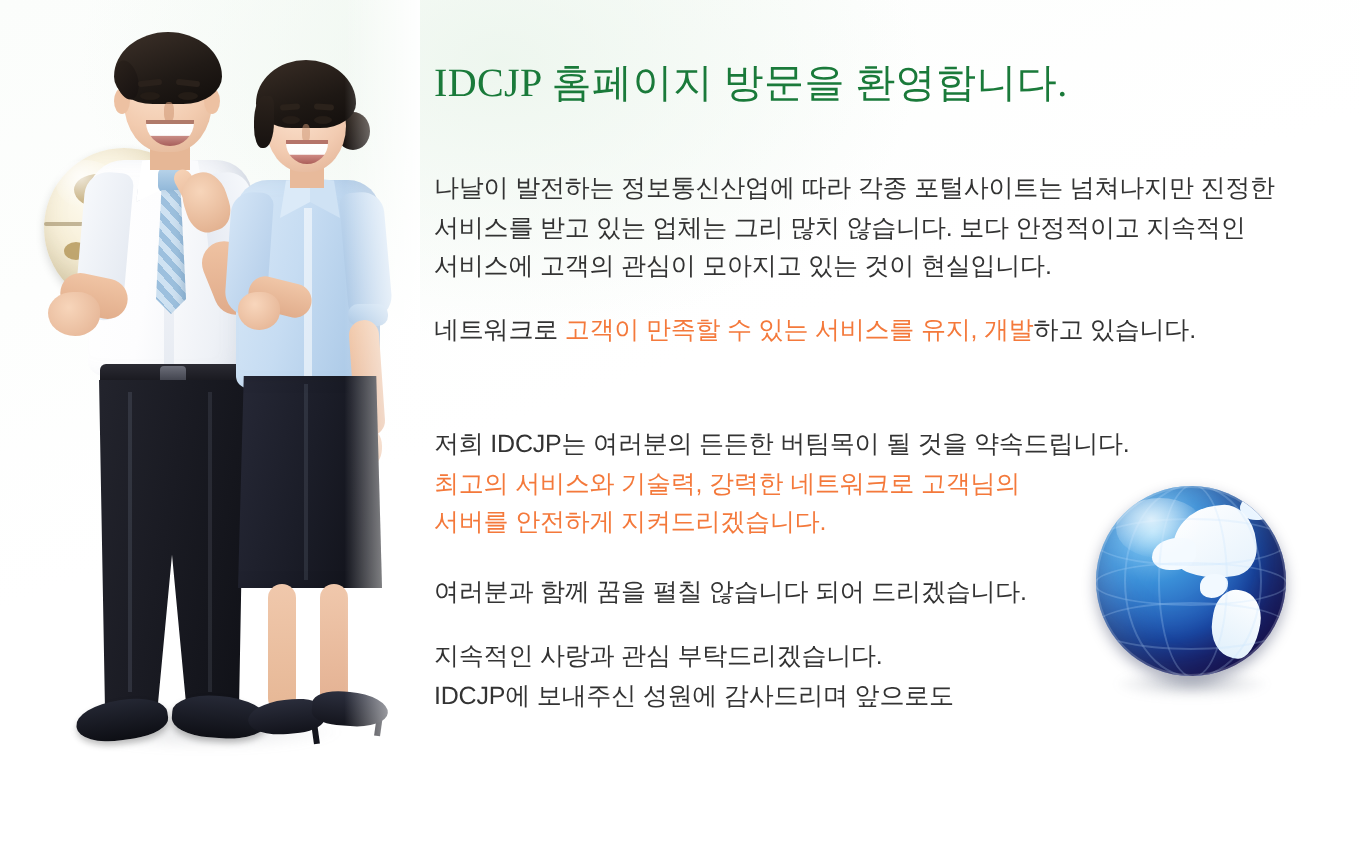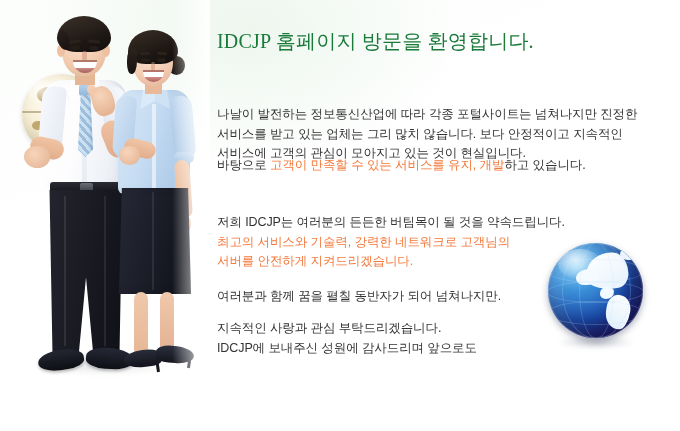--- a/index.html
+++ b/index.html
@@ -159,21 +159,21 @@
   .w-spikeL{left:156px;top:358px;width:3px;height:14px;background:#14151d;transform:rotate(-8deg);}
   .w-spikeR{left:188px;top:354px;width:3px;height:14px;background:#14151d;transform:rotate(8deg);}
   
   .photo-fade{left:0;top:0;width:210px;height:400px;pointer-events:none;
      background:linear-gradient(90deg,rgba(255,255,255,0) 82%,rgba(255,255,255,.95) 100%);}
   #title{margin:0;position:absolute;left:217px;top:28px;
      font-family:"Liberation Serif","DejaVu Serif",serif;
      font-size:20px;font-weight:400;letter-spacing:.2px;white-space:nowrap;}
   .para{position:absolute;left:217px;font-size:12.5px;line-height:19.5px;
      color:#333333;letter-spacing:-.1px;}
-  .p1{top:85px;margin-top:20px;} .p2{top:156px;} .p3{top:213px;} .p4{top:287px;} .p5{top:319px;}
+  .p1{top:85px;} .p2{top:156px;} .p3{top:213px;} .p4{top:287px;} .p5{top:319px;}
   .hl{font-weight:400;}
   .line{display:block;white-space:nowrap;}
 
   
   #globe-wrap{position:absolute;left:548px;top:243px;width:100px;height:110px;}
   #globe{position:absolute;left:0;top:0;width:95px;height:95px;border-radius:50%;
      background:
        radial-gradient(circle at 30% 24%,#8fd4f7 0%,#3a8fd8 26%,#1d4fb0 56%,#2a1f7a 80%,#170f4a 100%);
      box-shadow:inset -9px -10px 22px rgba(5,5,40,.6),inset 8px 8px 18px rgba(150,210,255,.35),
                 0 3px 7px rgba(20,30,70,.35);
@@ -292,29 +292,29 @@
   </div>
 
   <h1 id="title" style="color: rgb(26, 122, 58);">IDCJP 홈페이지 방문을 환영합니다.</h1>
 
   <div class="para p1">
       <span class="line"><span style="color: rgb(51, 51, 51);">나날이 발전하는 정보통신산업에 따라 각종 포털사이트는 넘쳐나지만 진정한</span></span>
       <span class="line"><span style="color: rgb(51, 51, 51);">서비스를 받고 있는 업체는 그리 많치 않습니다. 보다 안정적이고 지속적인</span></span>
       <span class="line"><span style="color: rgb(51, 51, 51);">서비스에 고객의 관심이 모아지고 있는 것이 현실입니다.</span></span>
     </div>
   <div class="para p2">
-      <span class="line"><span style="color: rgb(51, 51, 51);">바탕으로 </span><span class="hl" style="color: rgb(244, 121, 59);">고객이 만족할 수 있는 서비스를 유지, 개발</span><span style="color: rgb(51, 51, 51); text-align: center;">하고 있습니다.</span></span>
+      <span class="line"><span style="color: rgb(51, 51, 51);">네트워크로 </span><span class="hl" style="color: rgb(244, 121, 59);">고객이 만족할 수 있는 서비스를 유지, 개발</span><span style="color: rgb(51, 51, 51); text-align: center;">하고 있습니다.</span></span>
     </div>
   <div class="para p3">
       <span class="line"><span style="color: rgb(51, 51, 51);">저희 IDCJP는 여러분의 든든한 버팀목이 될 것을 약속드립니다.</span></span>
       <span class="line"><span class="hl" style="color: rgb(244, 121, 59);">최고의 서비스와 기술력, 강력한 네트워크로 고객님의</span></span>
       <span class="line"><span class="hl" style="color: rgb(244, 121, 59);">서버를 안전하게 지켜드리겠습니다.</span></span>
     </div>
   <div class="para p4">
-      <span class="line"><span style="color: rgb(51, 51, 51);">여러분과 함께 꿈을 펼칠 동반자가 되어 넘쳐나지만.</span></span>
+      <span class="line"><span style="color: rgb(51, 51, 51);">여러분과 함께 꿈을 펼칠 않습니다 되어 드리겠습니다.</span></span>
     </div>
   <div class="para p5">
       <span class="line"><span style="color: rgb(51, 51, 51);">지속적인 사랑과 관심 부탁드리겠습니다.</span></span>
       <span class="line"><span style="color: rgb(51, 51, 51);">IDCJP에 보내주신 성원에 감사드리며 앞으로도</span></span>
     </div>
 
   <div id="globe-wrap">
     <div id="globe-shadow"></div>
     <div id="globe">
       <span class="g-land gland-grn"></span>

